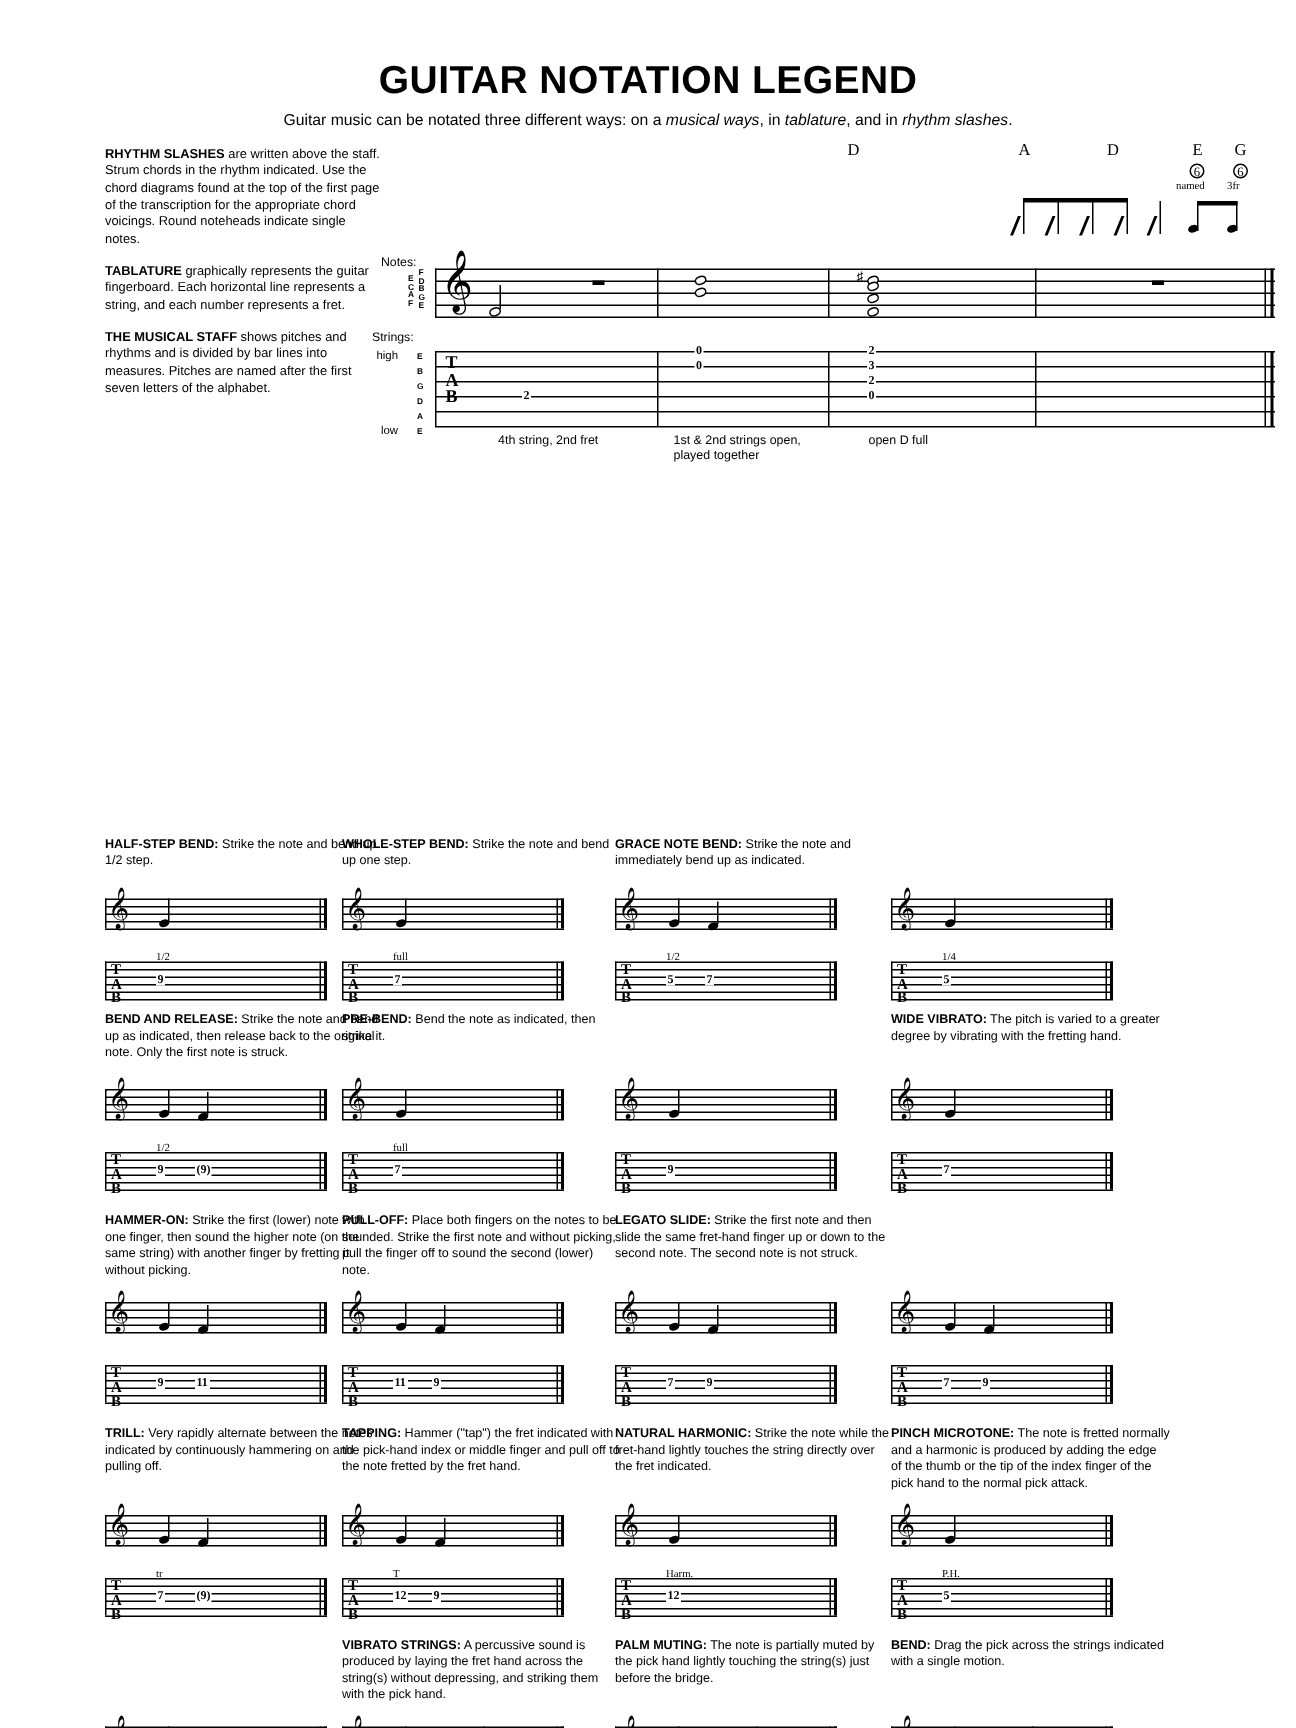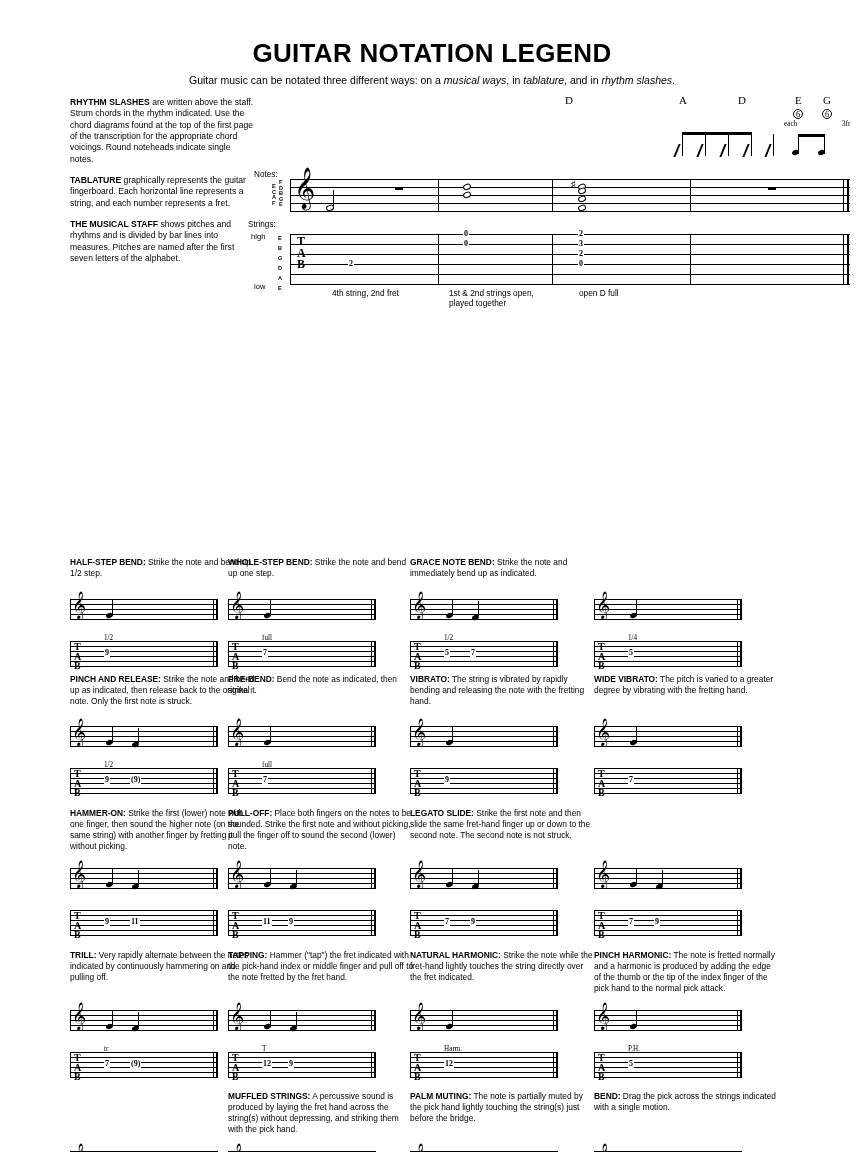--- a/index.html
+++ b/index.html
@@ -119,22 +119,22 @@
 
     <div style="position:absolute; left:246px; top:0px; width:570px; height:78px;">
       <span class="chordsym" style="left:287px; top:2px;">D</span>
       <span class="chordsym" style="left:401px; top:2px;">A</span>
       <span class="chordsym" style="left:460px; top:2px;">D</span>
       <span class="chordsym" style="left:517px; top:2px;">E</span>
       <span class="chordsym" style="left:545px; top:2px;">G</span>
 
       <span class="circnum" style="left:515px; top:17px;">6</span>
       <span class="circnum" style="left:544px; top:17px;">6</span>
-      <span class="anno" style="left:506px; top:29px;">each</span>
-      <span class="anno" style="left:564px; top:29px;text-align:center;">3fr</span>
+      <span class="anno" style="left:506px; top:29px;">named</span>
+      <span class="anno" style="left:540px; top:29px;text-align:center;">3fr</span>
 
       <div class="beam" style="left:404px; top:40px; width:70px;"></div>
       <div class="stem" style="left:404px; top:40px; height:24px;"></div>
       <div class="stem" style="left:427px; top:40px; height:24px;"></div>
       <div class="stem" style="left:450px; top:40px; height:24px;"></div>
       <div class="stem" style="left:473px; top:40px; height:24px;"></div>
       <div class="stem" style="left:495px; top:42px; height:22px;"></div>
       <div class="slash" style="left:398px; top:52px;"></div>
       <div class="slash" style="left:421px; top:52px;"></div>
       <div class="slash" style="left:444px; top:52px;"></div>
@@ -354,21 +354,21 @@
             <div class="barline" style="left:0;top:0;height:25px;"></div>
             <div class="barline" style="left:143px;top:0;height:25px;"></div>
             <div class="barline thick" style="left:145.5px;top:0;height:25px;"></div>
             <span class="tabletters" style="left:4px;top:1px;font-size:10px;">T<br>A<br>B</span>
             <span class="tabnum" style="left:34px; top:8px;">5</span>
           </div>
           <span class="anno" style="left:34px; top:44px;">1/4</span>
         </div>
       </div>
       <div class="cell" style="left:38px; top:382px; height:134px;">
-        <div class="desc"><b>PINCH AND RELEASE:</b><span> Strike the note and bend up as indicated, then release back to the original note. Only the first note is struck.</span></div>
+        <div class="desc"><b>BEND AND RELEASE:</b><span> Strike the note and bend up as indicated, then release back to the original note. Only the first note is struck.</span></div>
         <div class="ex" style="position:absolute; left:0; top:40px; width:148px; height:80px;">
           <div class="staff5" style="position:absolute;left:0;top:8px;width:148px;height:20px;">
             <div class="ln" style="top:0px;"></div>
             <div class="ln" style="top:5px;"></div>
             <div class="ln" style="top:10px;"></div>
             <div class="ln" style="top:15px;"></div>
             <div class="ln" style="top:20px;"></div>
             <div class="barline" style="left:0;top:0;height:20px;"></div>
             <div class="barline" style="left:143px;top:0;height:20px;"></div>
             <div class="barline thick" style="left:145.5px;top:0;height:20px;"></div>
@@ -421,21 +421,20 @@
             <div class="barline" style="left:0;top:0;height:25px;"></div>
             <div class="barline" style="left:143px;top:0;height:25px;"></div>
             <div class="barline thick" style="left:145.5px;top:0;height:25px;"></div>
             <span class="tabletters" style="left:4px;top:1px;font-size:10px;">T<br>A<br>B</span>
             <span class="tabnum" style="left:34px; top:8px;">7</span>
           </div>
           <span class="anno" style="left:34px; top:44px;">full</span>
         </div>
       </div>
       <div class="cell" style="left:378px; top:382px; height:134px;">
-        <div class="desc"><b>VIBRATO:</b><span> The string is vibrated by rapidly bending and releasing the note with the fretting hand.</span></div>
         <div class="ex" style="position:absolute; left:0; top:40px; width:148px; height:80px;">
           <div class="staff5" style="position:absolute;left:0;top:8px;width:148px;height:20px;">
             <div class="ln" style="top:0px;"></div>
             <div class="ln" style="top:5px;"></div>
             <div class="ln" style="top:10px;"></div>
             <div class="ln" style="top:15px;"></div>
             <div class="ln" style="top:20px;"></div>
             <div class="barline" style="left:0;top:0;height:20px;"></div>
             <div class="barline" style="left:143px;top:0;height:20px;"></div>
             <div class="barline thick" style="left:145.5px;top:0;height:20px;"></div>
@@ -720,21 +719,21 @@
             <div class="barline" style="left:0;top:0;height:25px;"></div>
             <div class="barline" style="left:143px;top:0;height:25px;"></div>
             <div class="barline thick" style="left:145.5px;top:0;height:25px;"></div>
             <span class="tabletters" style="left:4px;top:1px;font-size:10px;">T<br>A<br>B</span>
             <span class="tabnum" style="left:34px; top:8px;">12</span>
           </div>
           <span class="anno" style="left:34px; top:44px;">Harm.</span>
         </div>
       </div>
       <div class="cell" style="left:562px; top:658px; height:141px;">
-        <div class="desc"><b>PINCH HARMONIC:</b><span> The note is fretted normally and a harmonic is produced by adding the edge of the thumb or the tip of the index finger of the pick hand to the normal pick attack.</span></div>
+        <div class="desc"><b>PINCH MICROTONE:</b><span> The note is fretted normally and a harmonic is produced by adding the edge of the thumb or the tip of the index finger of the pick hand to the normal pick attack.</span></div>
         <div class="ex" style="position:absolute; left:0; top:48px; width:148px; height:80px;">
           <div class="staff5" style="position:absolute;left:0;top:8px;width:148px;height:20px;">
             <div class="ln" style="top:0px;"></div>
             <div class="ln" style="top:5px;"></div>
             <div class="ln" style="top:10px;"></div>
             <div class="ln" style="top:15px;"></div>
             <div class="ln" style="top:20px;"></div>
             <div class="barline" style="left:0;top:0;height:20px;"></div>
             <div class="barline" style="left:143px;top:0;height:20px;"></div>
             <div class="barline thick" style="left:145.5px;top:0;height:20px;"></div>
@@ -764,21 +763,21 @@
             <div class="ln" style="top:0px;"></div>
             <div class="barline" style="left:0;top:0;height:20px;"></div>
             <div class="barline" style="left:143px;top:0;height:20px;"></div>
             <div class="barline thick" style="left:145.5px;top:0;height:20px;"></div>
             <span class="clef" style="left:2px;top:-6px;font-size:24px;">𝄞</span>
             <div class="stem" style="left:42px; top:0px; height:15px;"></div>
           </div>
         </div>
       </div>
       <div class="cell" style="left:196px; top:799px; height:138px;">
-        <div class="desc"><b>MUFFLED STRINGS:</b><span> A percussive sound is produced by laying the fret hand across the string(s) without depressing, and striking them with the pick hand.</span></div>
+        <div class="desc"><b>VIBRATO STRINGS:</b><span> A percussive sound is produced by laying the fret hand across the string(s) without depressing, and striking them with the pick hand.</span></div>
         <div class="ex" style="position:absolute; left:0; top:48px; width:148px; height:80px;">
           <div class="staff5" style="position:absolute;left:0;top:8px;width:148px;height:20px;">
             <div class="ln" style="top:0px;"></div>
             <div class="barline" style="left:0;top:0;height:20px;"></div>
             <div class="barline" style="left:143px;top:0;height:20px;"></div>
             <div class="barline thick" style="left:145.5px;top:0;height:20px;"></div>
             <span class="clef" style="left:2px;top:-6px;font-size:24px;">𝄞</span>
             <div class="stem" style="left:42px; top:0px; height:15px;"></div>
             <div class="stem" style="left:94px; top:0px; height:15px;"></div>
           </div>

